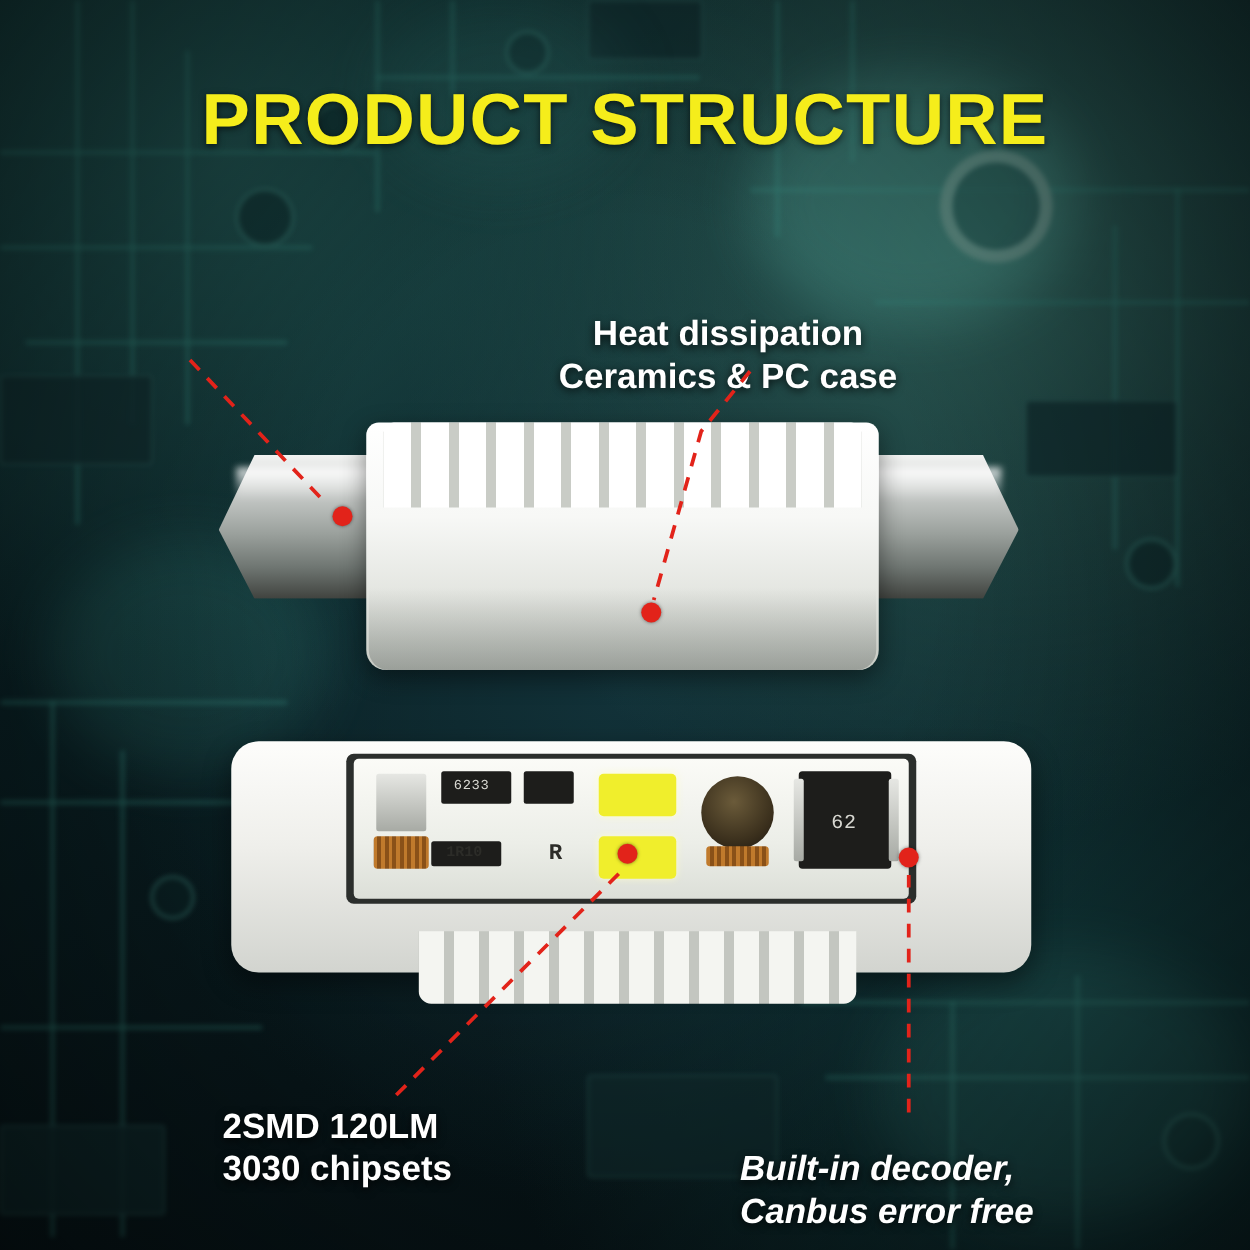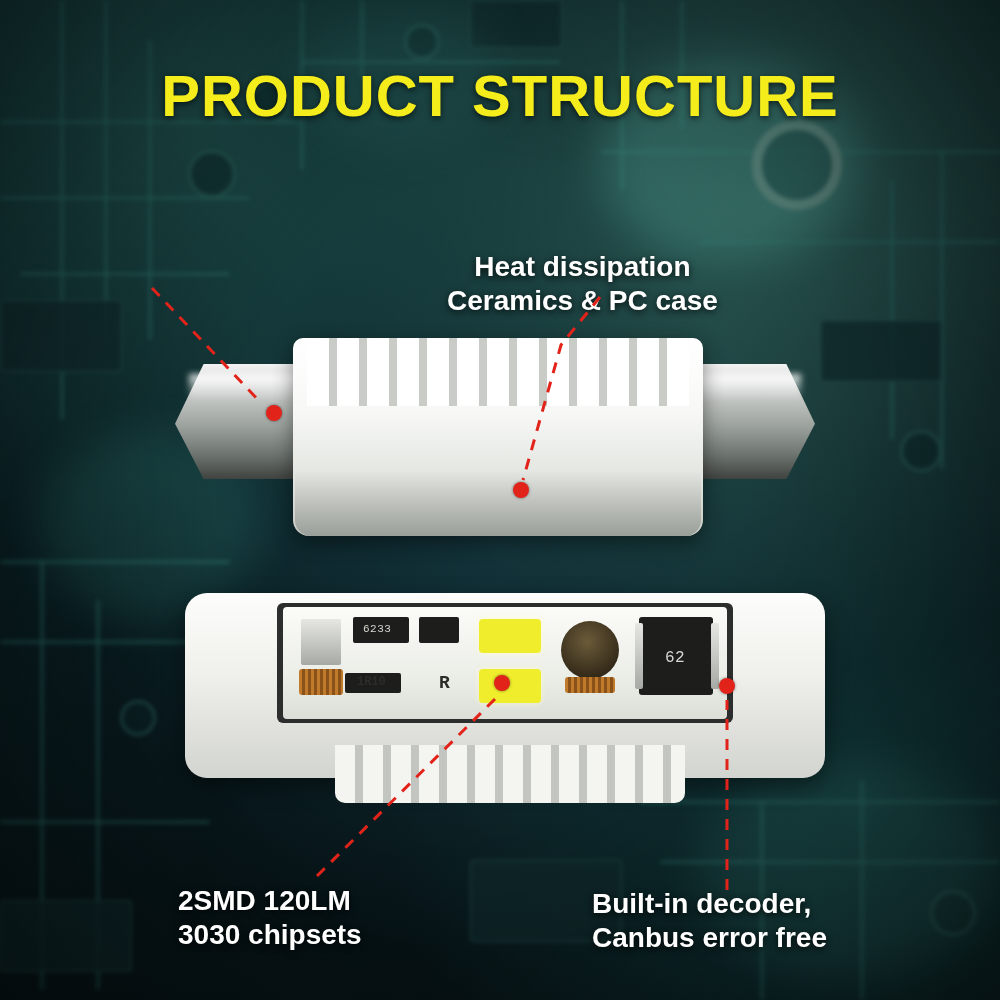--- a/index.html
+++ b/index.html
@@ -87,21 +87,21 @@
     color: #ffffff;
     font-size: 28px;
     font-weight: bold;
     line-height: 1.22;
     text-shadow: 0 2px 7px rgba(0,0,0,0.8);
     white-space: pre;
   }
   .lbl-standard-plug { left: 52px;  top: 243px; }
   .lbl-heat          { left: 447px; top: 205px; text-align: center; margin-top: 45px; }
   .lbl-smd           { left: 178px; top: 884px; }
-  .lbl-decoder       { left: 592px; top: 887px; }
+  .lbl-decoder       { left: 592px; top: 918px; font-style: italic; }
 
   
   .dot {
     position: absolute;
     width: 16px;
     height: 16px;
     border-radius: 50%;
     background: #e2231a;
     box-shadow: 0 0 3px rgba(0,0,0,0.5);
   }

